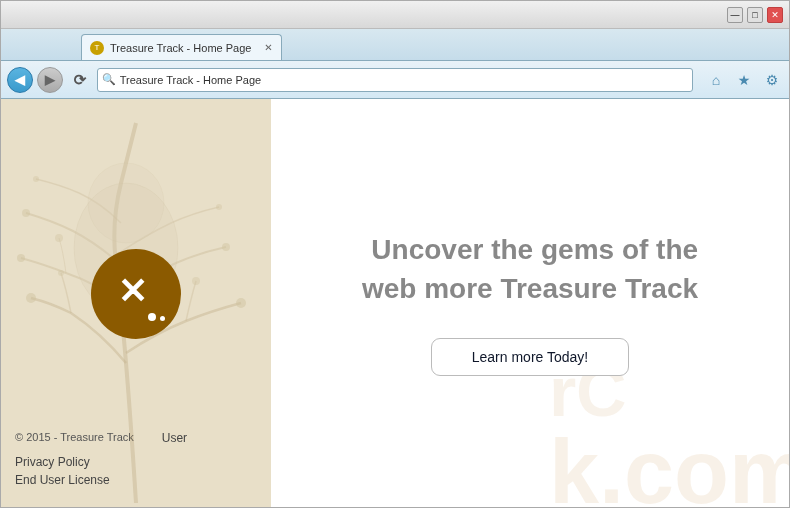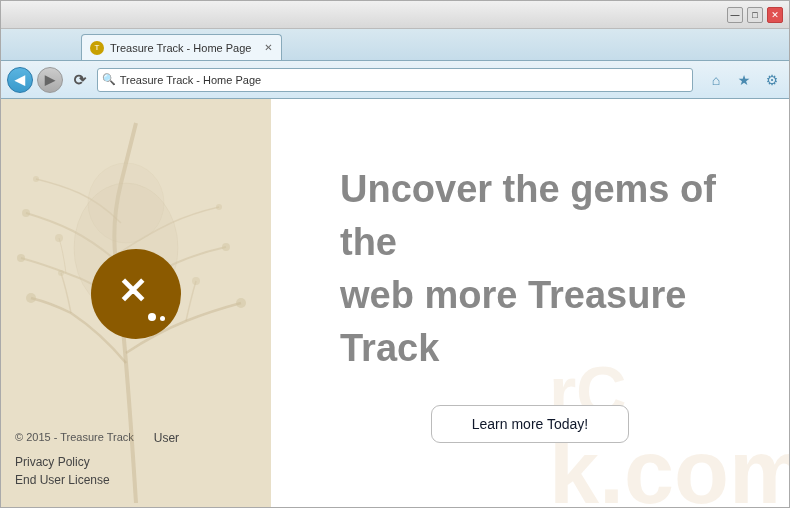--- a/index.html
+++ b/index.html
@@ -239,21 +239,21 @@
       left: 0;
       right: 0;
       padding: 10px 14px 16px;
     }
 
     .footer-copyright {
       font-size: 11px;
       color: #555;
       margin-bottom: 6px;
       display: flex;
-      gap: 20px;
+      gap: 28px;
       margin-top: 32px;
     }
 
     .footer-link {
       font-size: 12px;
       color: #444;
       text-decoration: none;
       display: block;
       margin-bottom: 4px;
       cursor: pointer;
@@ -280,23 +280,23 @@
       font-weight: bold;
       color: rgba(200, 150, 80, 0.15);
       font-family: Arial Black, sans-serif;
       line-height: 1;
       pointer-events: none;
       user-select: none;
       z-index: 0;
     }
 
     .main-headline {
-      font-size: 38px;
+      font-size: 28px;
       color: #888;
-      text-align: left;
+      text-align: right;
       line-height: 1.4;
       margin-bottom: 30px;
       z-index: 1;
       max-width: 380px;
     }
 
     .learn-btn {
       border: 1px solid #bbb;
       background: white;
       color: #0f172a;

